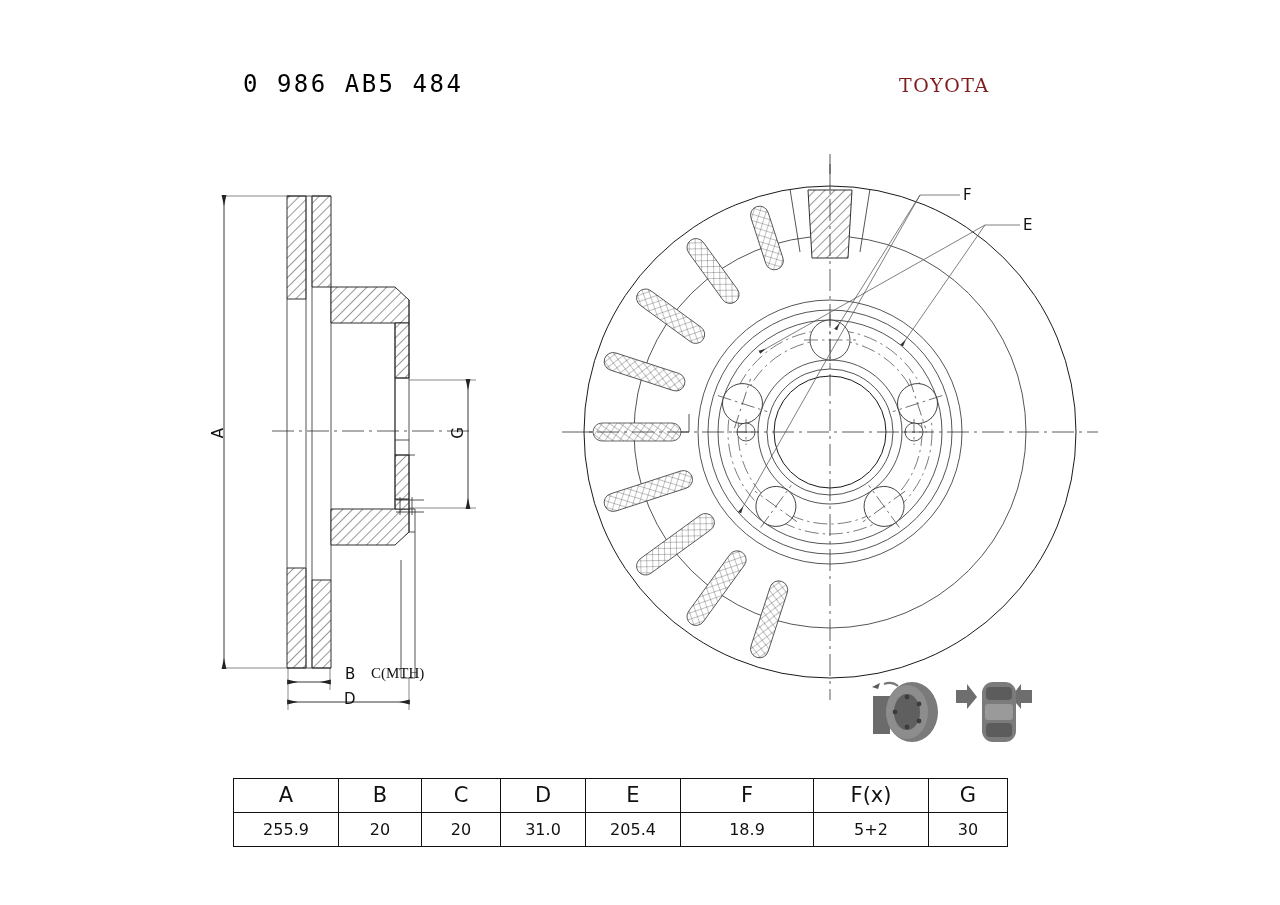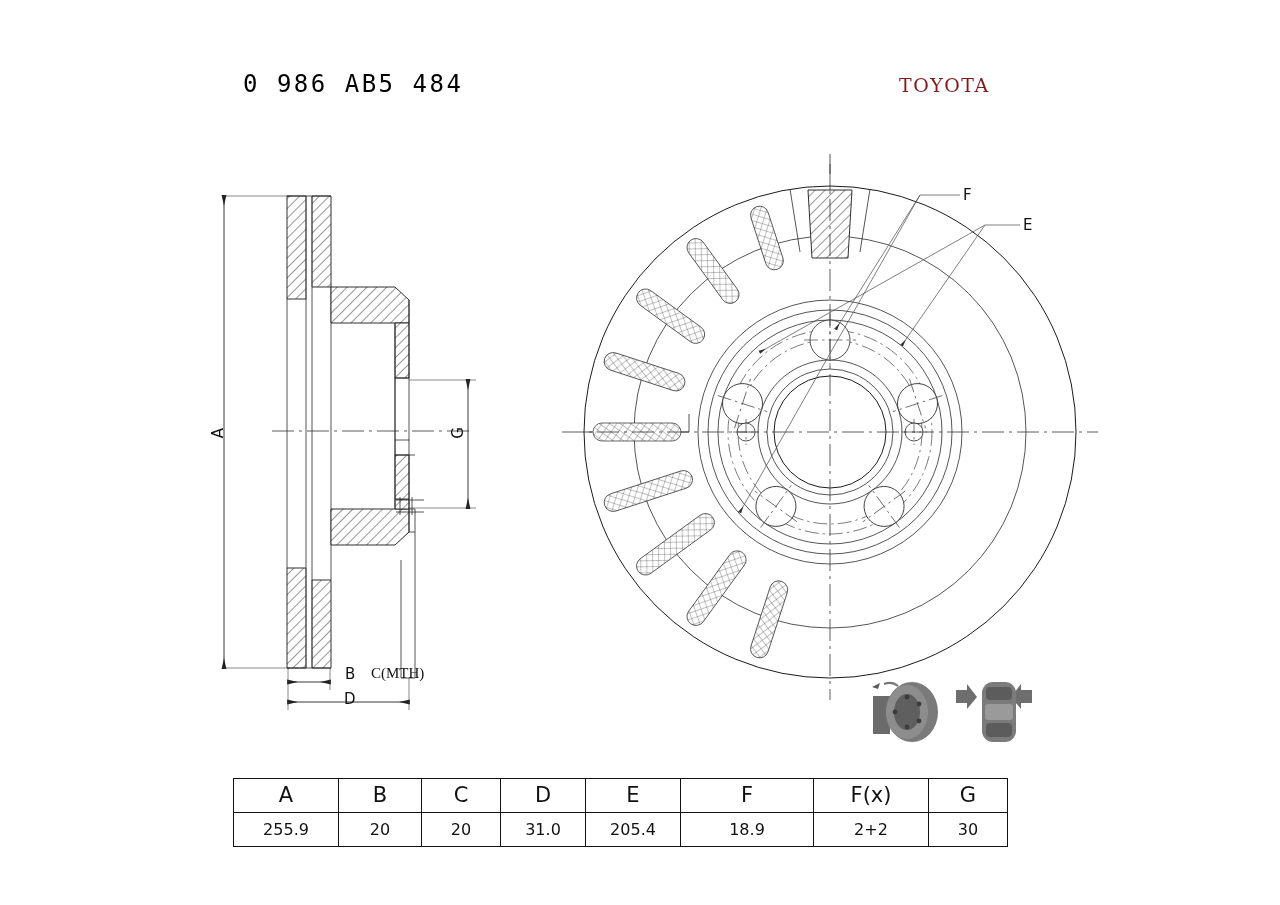--- a/index.html
+++ b/index.html
@@ -279,19 +279,19 @@
       <td class="c-fx">F(x)</td>
       <td class="c-g">G</td>
     </tr>
     <tr>
       <td>255.9</td>
       <td>20</td>
       <td>20</td>
       <td>31.0</td>
       <td>205.4</td>
       <td>18.9</td>
-      <td>2+2</td>
+      <td>5+2</td>
       <td>30</td>
     </tr>
   </tbody>
     </table>
 
 </div>
 
 </body></html>

